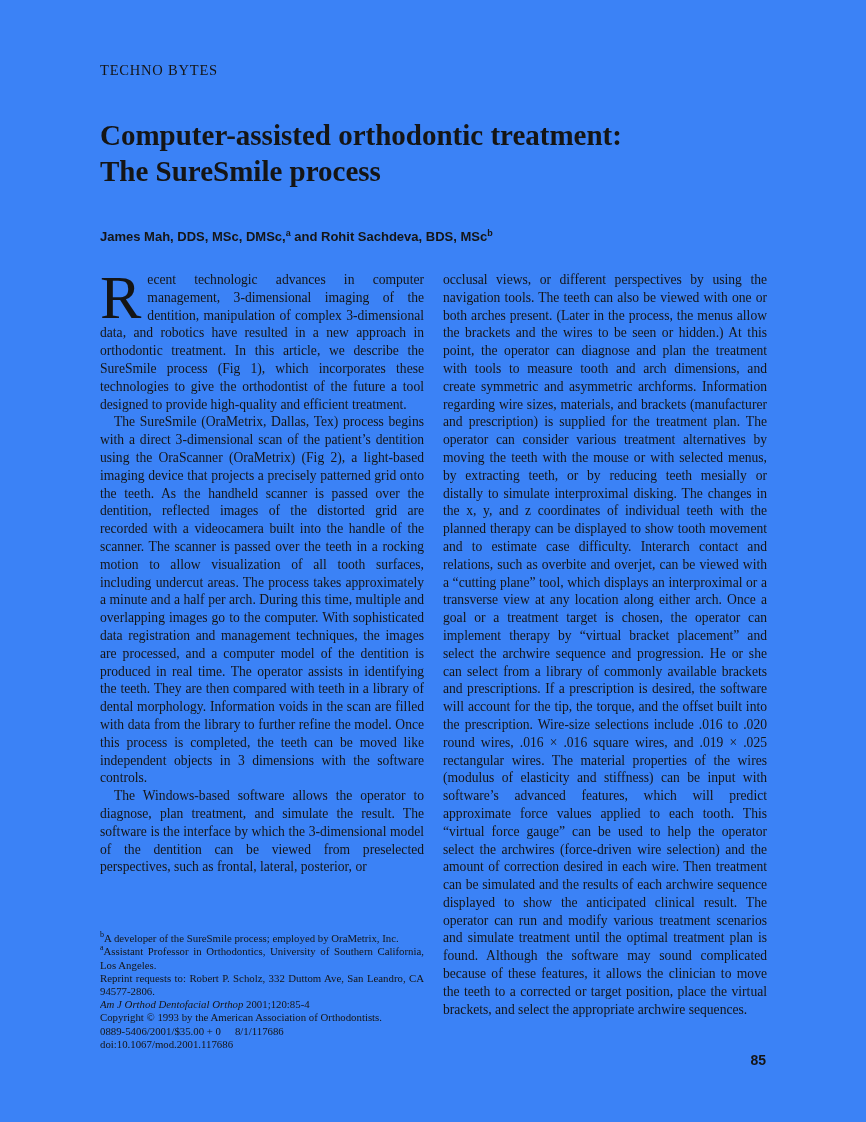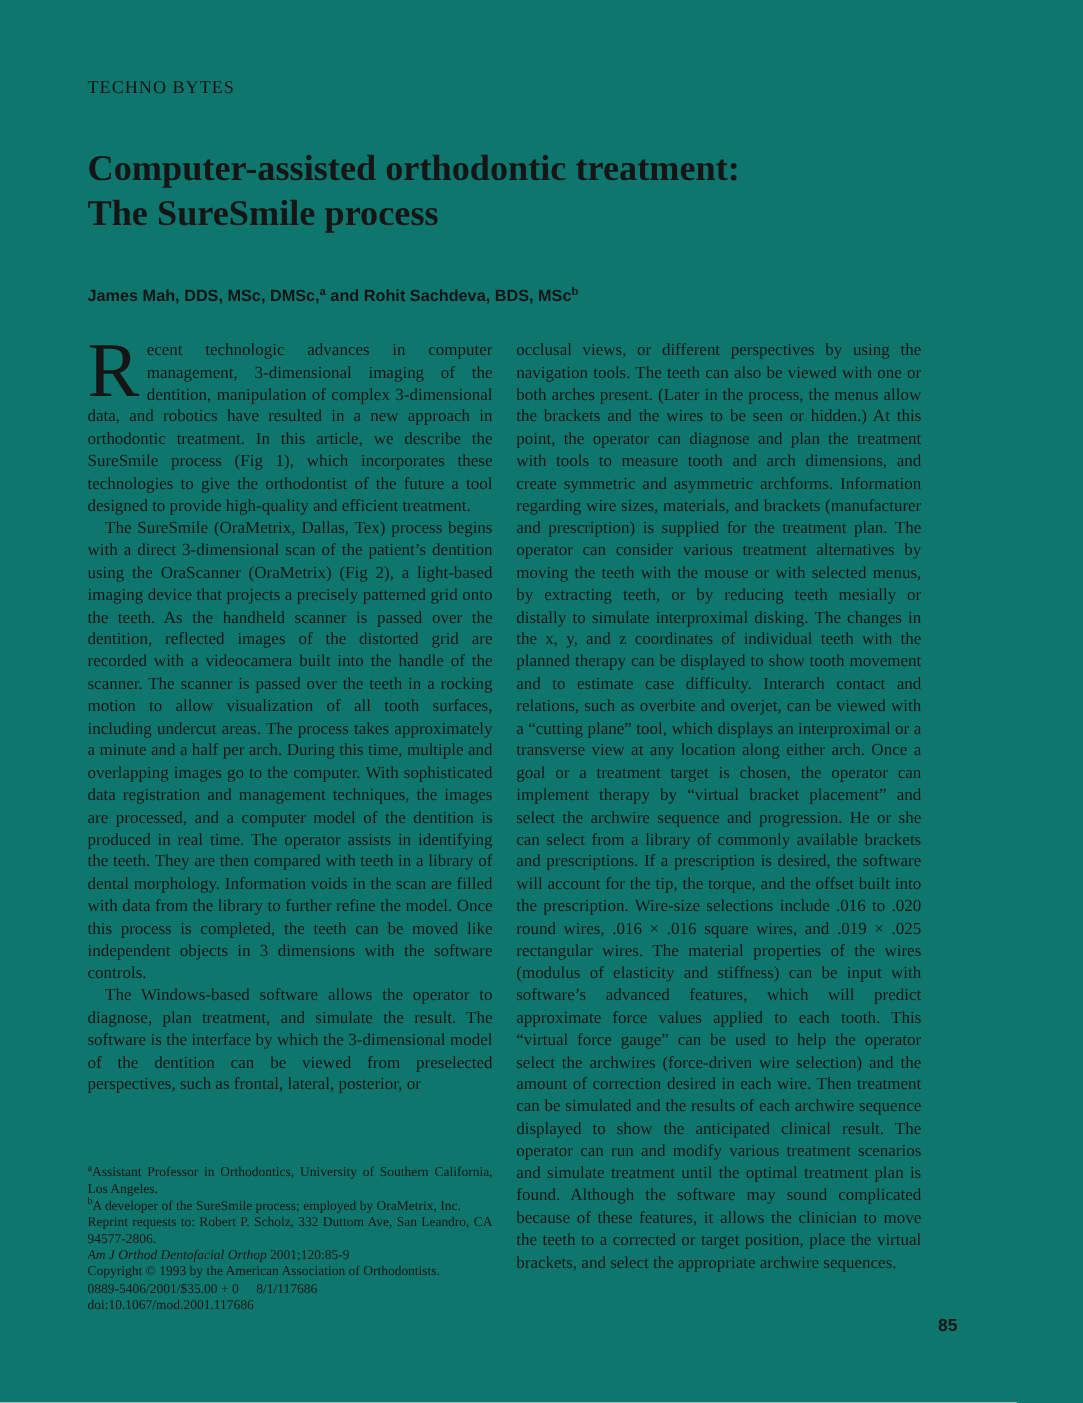--- a/index.html
+++ b/index.html
@@ -1,24 +1,24 @@
 <!DOCTYPE html>
 <html lang="en"><head>
 <meta charset="utf-8">
 <style>
   * { margin: 0; padding: 0; box-sizing: border-box; }
   html, body { background: #ffffff; }
   .page {
     width: 866px;
     height: 1122px;
-    background: #0f766e;
+    background: #3b82f6;
     color: #151515;
     font-family: "Liberation Serif", serif;
     position: relative;
-    padding: 62px 98px 0 70px;
+    padding: 62px 98px 0 100px;
     overflow: hidden;
   }
   .section-label {
     font-size: 14.5px;
     letter-spacing: 0.8px;
     font-weight: normal;
   }
   .title {
     margin-top: 38px;
     font-size: 29px;
@@ -96,24 +96,24 @@
 
 
   <div class="columns">
 
     <div class="col col-left">
       <p class="para first"><span class="dropcap">R</span><span>ecent technologic advances in computer management, 3-dimensional imaging of the dentition, manipulation of complex 3-dimensional data, and robotics have resulted in a new approach in orthodontic treatment. In this article, we describe the SureSmile process (Fig 1), which incorporates these technologies to give the orthodontist of the future a tool designed to provide high-quality and efficient treatment.</span></p>
       <p class="para">The SureSmile (OraMetrix, Dallas, Tex) process begins with a direct 3-dimensional scan of the patient’s dentition using the OraScanner (OraMetrix) (Fig 2), a light-based imaging device that projects a precisely patterned grid onto the teeth. As the handheld scanner is passed over the dentition, reflected images of the distorted grid are recorded with a videocamera built into the handle of the scanner. The scanner is passed over the teeth in a rocking motion to allow visualization of all tooth surfaces, including undercut areas. The process takes approximately a minute and a half per arch. During this time, multiple and overlapping images go to the computer. With sophisticated data registration and management techniques, the images are processed, and a computer model of the dentition is produced in real time. The operator assists in identifying the teeth. They are then compared with teeth in a library of dental morphology. Information voids in the scan are filled with data from the library to further refine the model. Once this process is completed, the teeth can be moved like independent objects in 3 dimensions with the software controls.</p>
       <p class="para">The Windows-based software allows the operator to diagnose, plan treatment, and simulate the result. The software is the interface by which the 3-dimensional model of the dentition can be viewed from preselected perspectives, such as frontal, lateral, posterior, or</p>
 
       <div class="footnotes">
+        <p><sup>b</sup><span>A developer of the SureSmile process; employed by OraMetrix, Inc.</span></p>
         <p><sup>a</sup><span>Assistant Professor in Orthodontics, University of Southern California, Los Angeles.</span></p>
-        <p><sup>b</sup><span>A developer of the SureSmile process; employed by OraMetrix, Inc.</span></p>
         <p>Reprint requests to: Robert P. Scholz, 332 Duttom Ave, San Leandro, CA 94577-2806.</p>
-        <p><span class="journal-name">Am J Orthod Dentofacial Orthop</span><span> 2001;120:85-9</span></p>
+        <p><span class="journal-name">Am J Orthod Dentofacial Orthop</span><span> 2001;120:85-4</span></p>
         <p>Copyright © 1993 by the American Association of Orthodontists.</p>
         <p><span>0889-5406/2001/$35.00 + 0</span><span class="fn-code">8/1/117686</span></p>
         <p>doi:10.1067/mod.2001.117686</p>
       </div>
     </div>
 
     <div class="col col-right">
       <p class="para first">occlusal views, or different perspectives by using the navigation tools. The teeth can also be viewed with one or both arches present. (Later in the process, the menus allow the brackets and the wires to be seen or hidden.) At this point, the operator can diagnose and plan the treatment with tools to measure tooth and arch dimensions, and create symmetric and asymmetric archforms. Information regarding wire sizes, materials, and brackets (manufacturer and prescription) is supplied for the treatment plan. The operator can consider various treatment alternatives by moving the teeth with the mouse or with selected menus, by extracting teeth, or by reducing teeth mesially or distally to simulate interproximal disking. The changes in the x, y, and z coordinates of individual teeth with the planned therapy can be displayed to show tooth movement and to estimate case difficulty. Interarch contact and relations, such as overbite and overjet, can be viewed with a “cutting plane” tool, which displays an interproximal or a transverse view at any location along either arch. Once a goal or a treatment target is chosen, the operator can implement therapy by “virtual bracket placement” and select the archwire sequence and progression. He or she can select from a library of commonly available brackets and prescriptions. If a prescription is desired, the software will account for the tip, the torque, and the offset built into the prescription. Wire-size selections include .016 to .020 round wires, .016 × .016 square wires, and .019 × .025 rectangular wires. The material properties of the wires (modulus of elasticity and stiffness) can be input with software’s advanced features, which will predict approximate force values applied to each tooth. This “virtual force gauge” can be used to help the operator select the archwires (force-driven wire selection) and the amount of correction desired in each wire. Then treatment can be simulated and the results of each archwire sequence displayed to show the anticipated clinical result. The operator can run and modify various treatment scenarios and simulate treatment until the optimal treatment plan is found. Although the software may sound complicated because of these features, it allows the clinician to move the teeth to a corrected or target position, place the virtual brackets, and select the appropriate archwire sequences.</p>
     </div>
 

